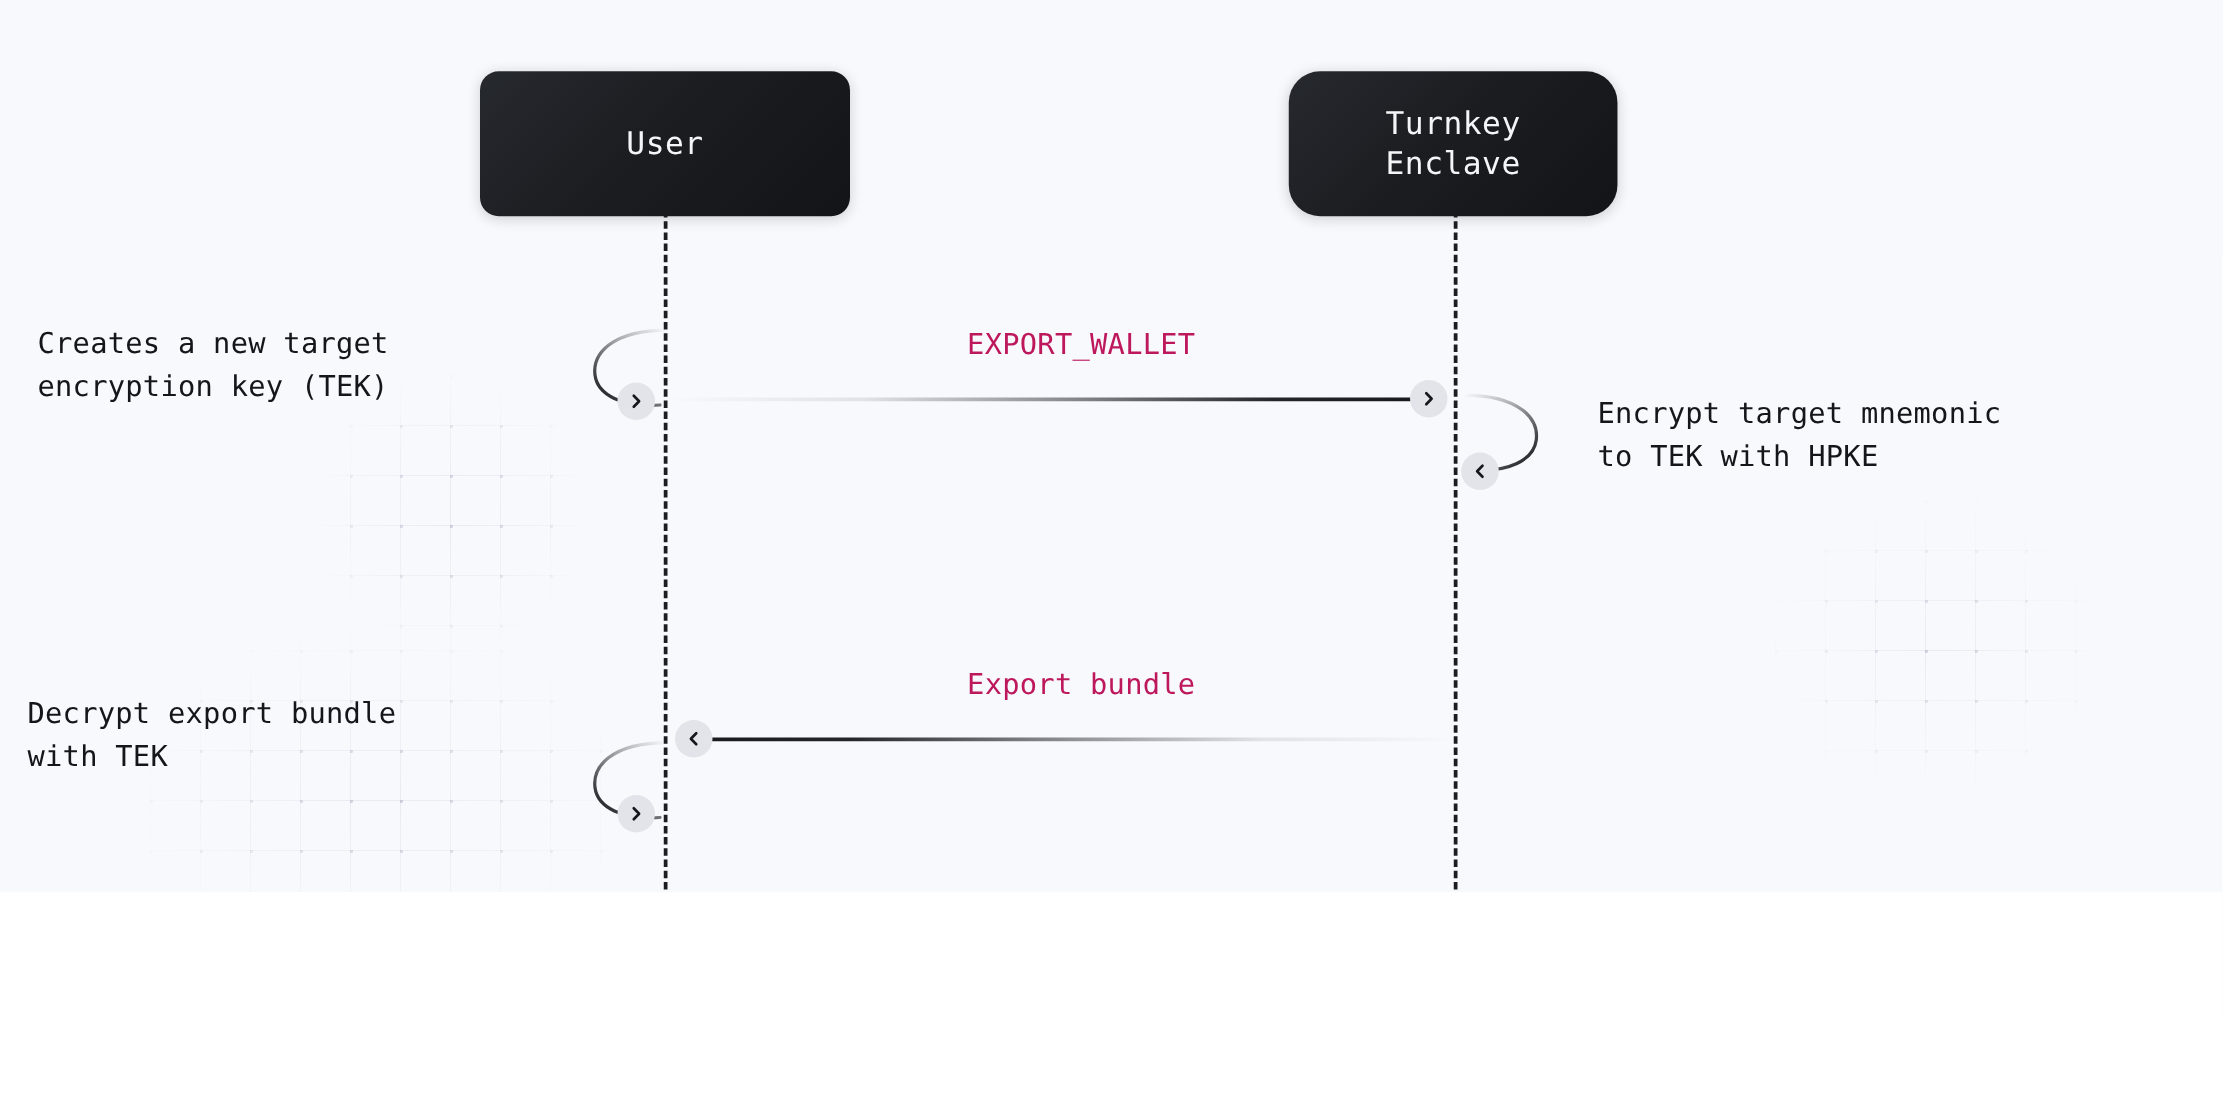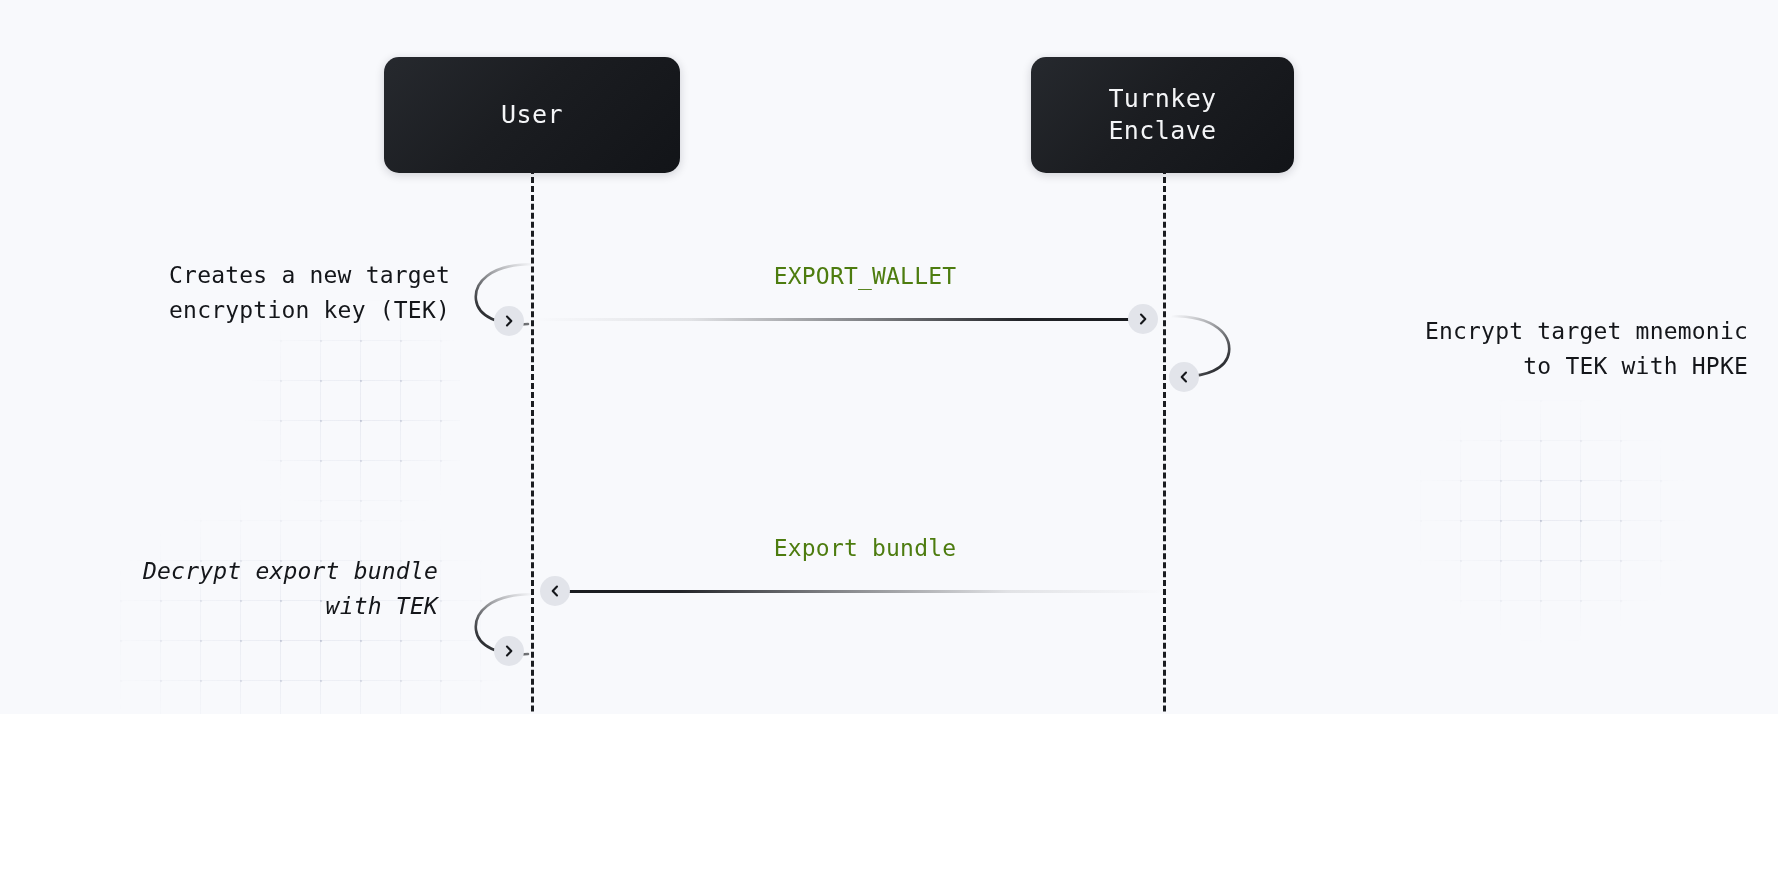--- a/index.html
+++ b/index.html
@@ -73,21 +73,21 @@
   .msg-line.to-right {
     background: linear-gradient(to right, rgba(24,26,30,0.00) 0%, rgba(24,26,30,0.10) 26%, rgba(24,26,30,0.55) 56%, rgba(24,26,30,0.95) 80%, #181a1e 100%);
   }
   .msg-line.to-left {
     background: linear-gradient(to left, rgba(24,26,30,0.00) 0%, rgba(24,26,30,0.10) 26%, rgba(24,26,30,0.55) 56%, rgba(24,26,30,0.95) 80%, #181a1e 100%);
   }
 
   .msg-label {
     position: absolute;
     font-size: 23px;
-    color: #4d7c0f;
+    color: #be185d;
     text-align: center;
     letter-spacing: 0.2px;
     white-space: nowrap;
   }
 
   
   .badge {
     position: absolute;
     width: 30px;
     height: 30px;
@@ -104,42 +104,42 @@
     position: absolute;
     pointer-events: none;
   }
 
   
   .note {
     position: absolute;
     font-size: 23px;
     line-height: 1.52;
     color: #14161a;
-    text-align: right;
+    text-align: left;
     letter-spacing: 0.2px;
     white-space: pre-line;
   }
 </style>
 </head>
 <body>
 
 <div id="canvas">
 
   <div class="grid-patch patch-fade-a" style="left:200px; top:300px; width:260px; height:240px;"></div>
   <div class="grid-patch patch-fade-b" style="left:120px; top:480px; width:440px; height:320px;"></div>
   <div class="grid-patch patch-fade-c" style="left:1380px; top:400px; width:340px; height:280px;"></div>
 
   <div class="lifeline" style="left:531px; top:168px; height:660px;"></div>
   <div class="lifeline" style="left:1163px; top:168px; height:660px;"></div>
 
   <div class="actor-box" style="left:384px; top:57px; width:296px; height:116px;">
     <span>User</span>
   </div>
 
-  <div class="actor-box" style="left:1031px; top:57px; width:263px; height:116px;">
+  <div class="actor-box" style="left:1031px; top:57px; width:263px; height:116px;border-radius:25px;">
     <span>Turnkey
 Enclave</span>
   </div>
 
   <div class="msg-label" style="left:640px; top:263px; width:450px;">EXPORT_WALLET</div>
 
   <div class="msg-line to-right" style="left:534px; top:318px; width:606px;"></div>
 
   <div class="badge" style="left:1128px; top:304px;">
     <svg width="14" height="14" viewBox="0 0 14 14" aria-hidden="true">
@@ -207,16 +207,16 @@
     </defs>
     <path d="M72 6 C 26 6, 12 26, 14 42 C 16 58, 36 68, 66 66" fill="none" stroke="url(#arcGradLeft2)" stroke-width="2.6" stroke-linecap="round"></path>
   </svg>
 
   <div class="badge" style="left:494px; top:636px;">
     <svg width="14" height="14" viewBox="0 0 14 14" aria-hidden="true">
       <path d="M5 2.6 L9.3 7 L5 11.4" fill="none" stroke="#15171b" stroke-width="2.1" stroke-linecap="round" stroke-linejoin="round"></path>
     </svg>
   </div>
 
-  <div class="note" style="left:8px; top:554px; width:430px;font-style:italic;">Decrypt export bundle
+  <div class="note" style="left:22px; top:554px; width:430px;">Decrypt export bundle
 with TEK</div>
 
 </div>
 
 </body></html>

